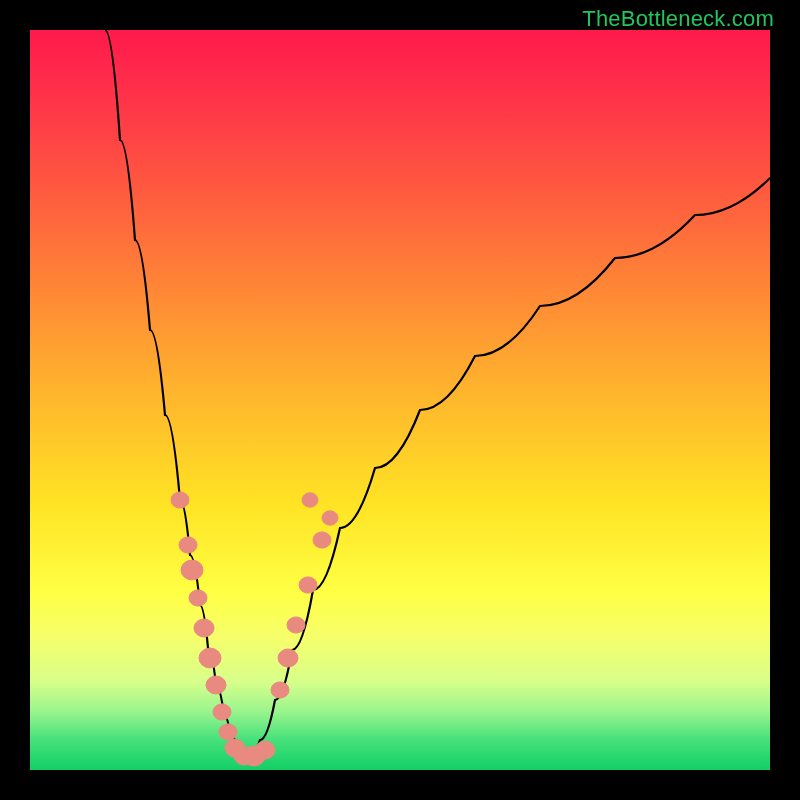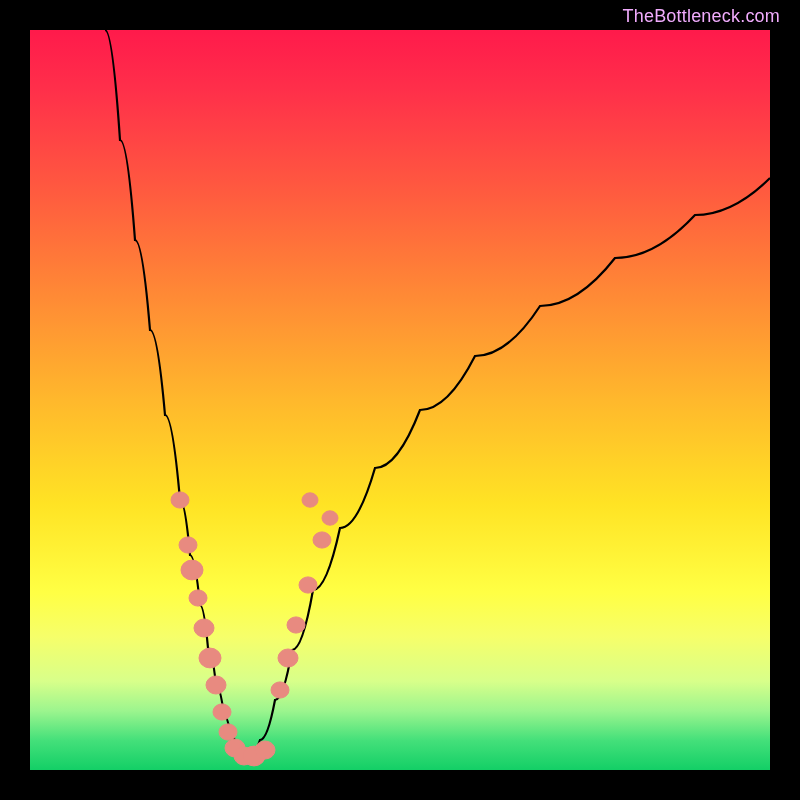--- a/index.html
+++ b/index.html
@@ -29,23 +29,23 @@
       #f6ff6a 82%,
       #d8ff8a 88%,
       #9cf58e 92%,
       #44e07a 96%,
       #13cf66 100%
     );
   }
   .watermark {
     position: absolute;
     top: 6px;
-    right: 20px;
-    color: #f0abfc;
-    font-size: 18px;
+    right: 26px;
+    color: #22c55e;
+    font-size: 22px;
     font-weight: 500;
     letter-spacing: 0.2px;
     user-select: none;
   }
   svg.curves {
     position: absolute;
     left: 0;
     top: 0;
     width: 740px;
     height: 740px;

